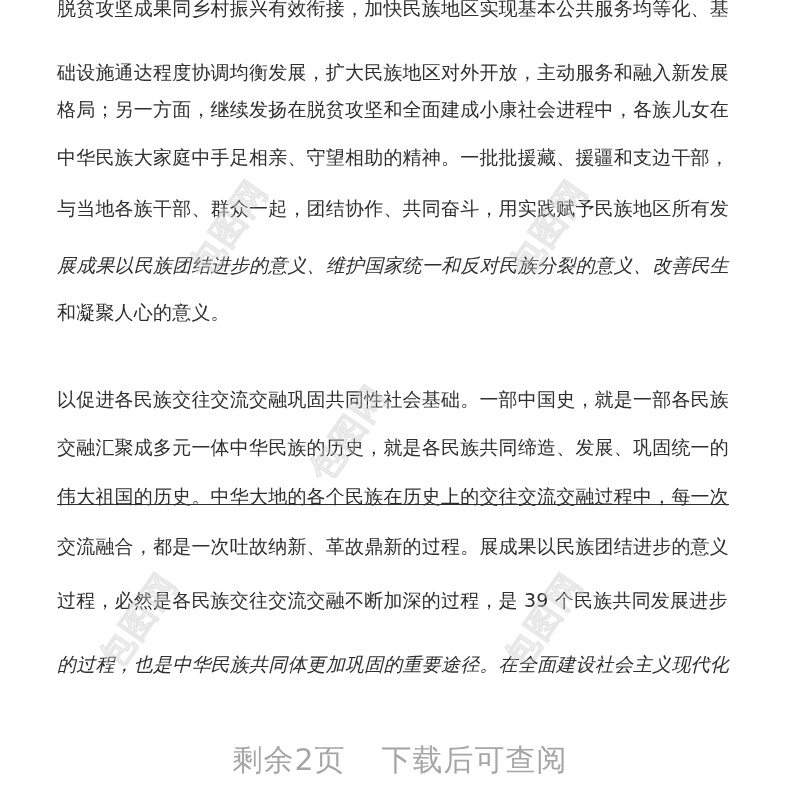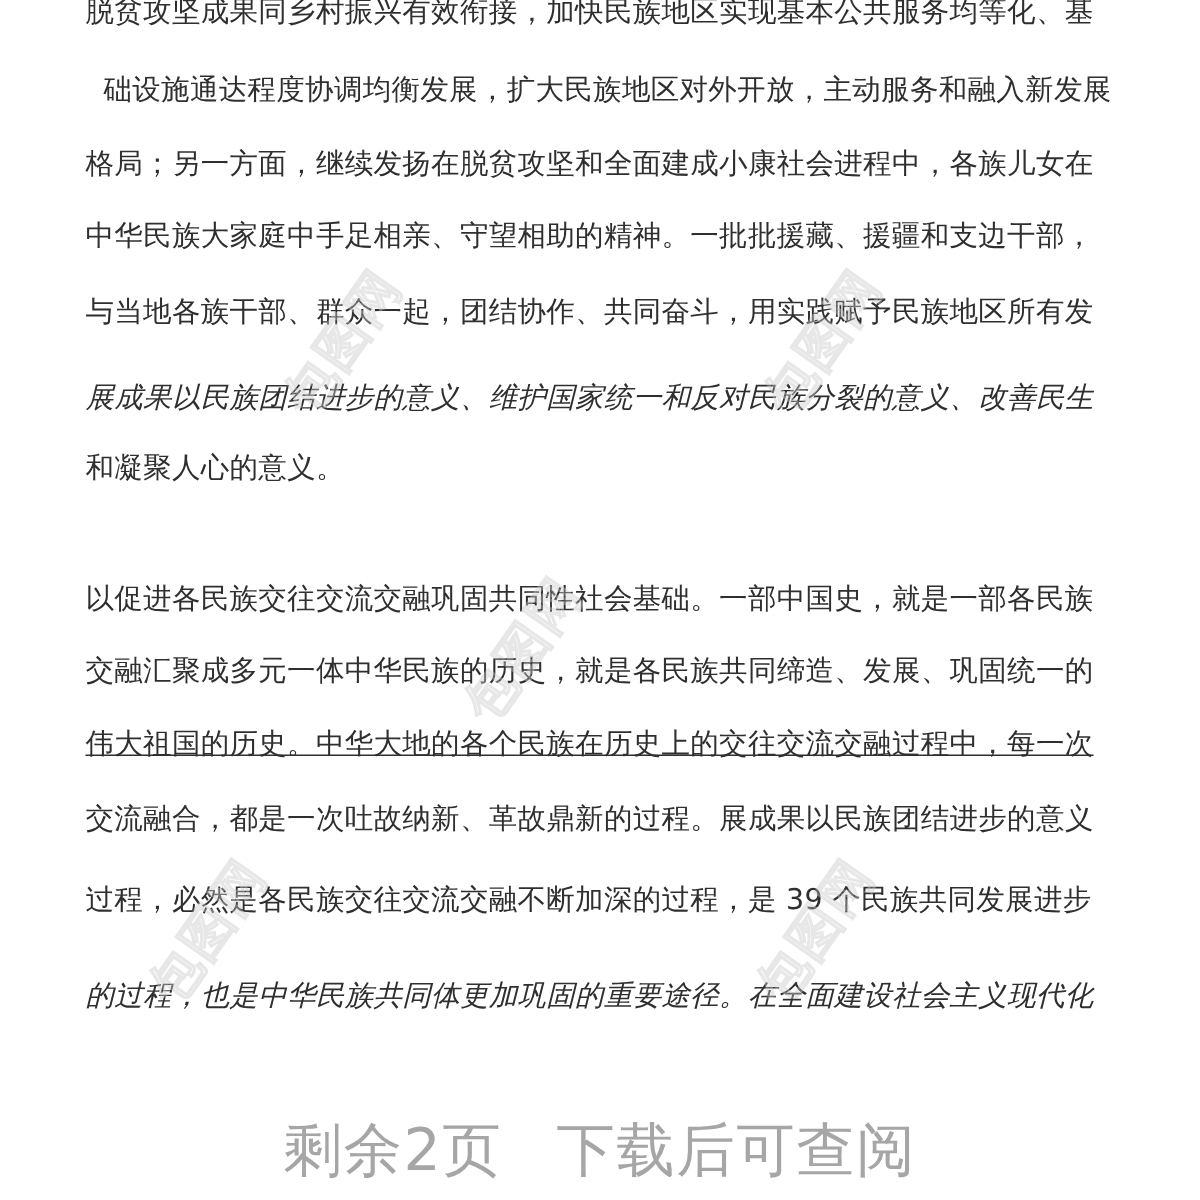--- a/index.html
+++ b/index.html
@@ -46,37 +46,37 @@
       pointer-events: none;
       letter-spacing: 2px;
       opacity: 0.8;
     }
     .footer {
       position: absolute;
       left: 0;
       top: 740px;
       width: 800px;
       text-align: center;
-      font-size: 39px;
+      font-size: 30px;
       color: #a6a6a6;
       letter-spacing: 1px;
       font-family: "DejaVu Sans", "Liberation Sans", sans-serif;
     }
     .footer .gap {
       display: inline-block;
       width: 36px;
     }
   </style>
 </head>
 <body>
 
 <div class="doc">
   <div class="para" style="top:0;">
     <div class="line" style="top:-4px;">脱贫攻坚成果同乡村振兴有效衔接，加快民族地区实现基本公共服务均等化、基</div>
-    <div class="line" style="top:48px;margin-left:12px;">础设施通达程度协调均衡发展，扩大民族地区对外开放，主动服务和融入新发展</div>
+    <div class="line" style="top:60px;">础设施通达程度协调均衡发展，扩大民族地区对外开放，主动服务和融入新发展</div>
     <div class="line" style="top:97px;">格局；另一方面，继续发扬在脱贫攻坚和全面建成小康社会进程中，各族儿女在</div>
     <div class="line" style="top:145px;">中华民族大家庭中手足相亲、守望相助的精神。一批批援藏、援疆和支边干部，</div>
     <div class="line" style="top:184px;margin-top:12px;">与当地各族干部、群众一起，团结协作、共同奋斗，用实践赋予民族地区所有发</div>
     <div class="line" style="top:253px;font-style:italic;">展成果以民族团结进步的意义、维护国家统一和反对民族分裂的意义、改善民生</div>
     <div class="line" style="top:300px;">和凝聚人心的意义。</div>
   </div>
 
   <div class="para" style="top:0;">
     <div class="line" style="top:387px;">以促进各民族交往交流交融巩固共同性社会基础。一部中国史，就是一部各民族</div>
     <div class="line" style="top:435px;">交融汇聚成多元一体中华民族的历史，就是各民族共同缔造、发展、巩固统一的</div>

